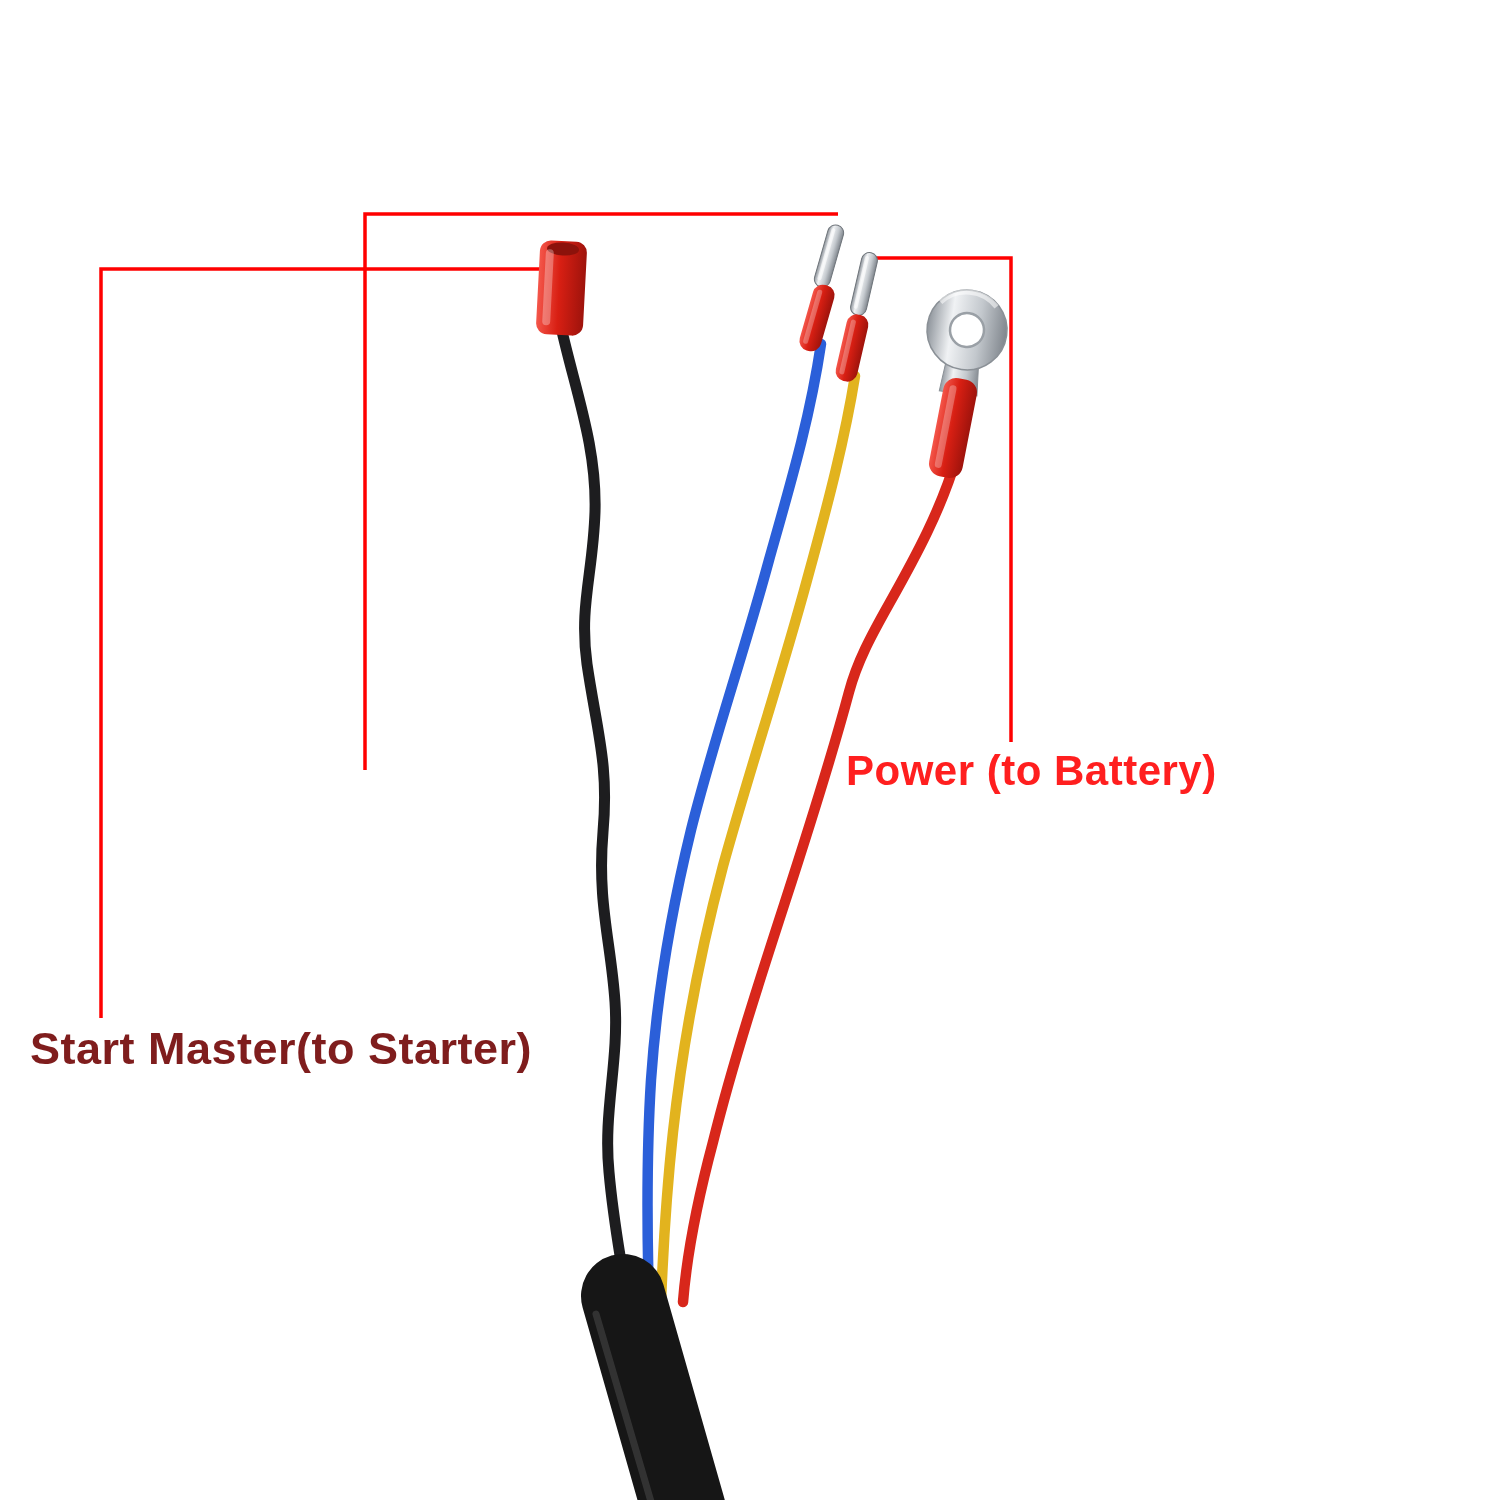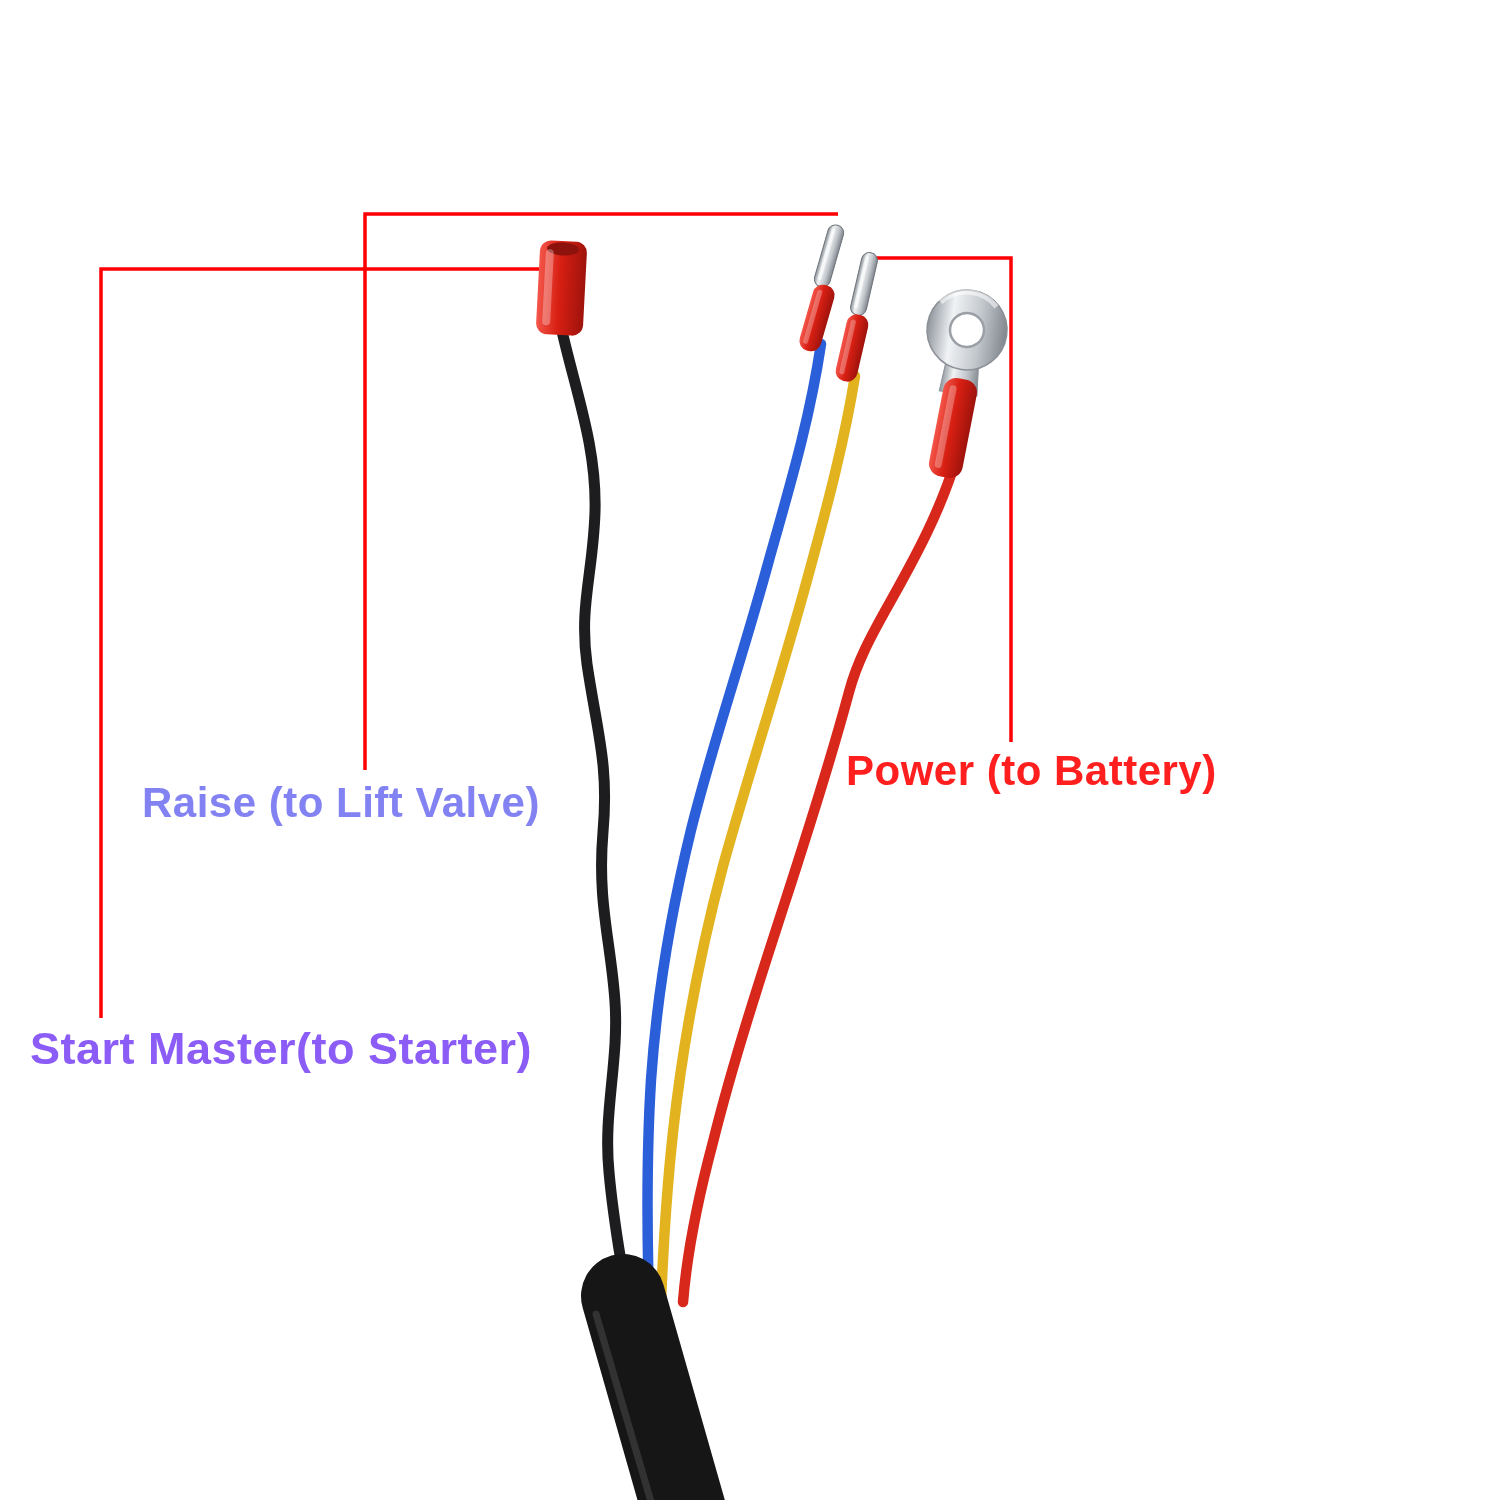--- a/index.html
+++ b/index.html
@@ -106,20 +106,19 @@
       <rect x="-17" y="-50" width="34" height="100" rx="13" fill="url(#redVinyl)"></rect>
       <rect x="-11" y="-42" width="7" height="84" rx="3.5" fill="#ffffff" opacity="0.28"></rect>
     </g>
 
     <g>
       <path d="M623,1296 L684,1510" fill="none" stroke-linecap="round" stroke-width="84" style="stroke: rgb(22, 22, 22);"></path>
       <path d="M596,1314 L652,1505" fill="none" stroke="#4a4a4a" stroke-width="7" opacity="0.55" stroke-linecap="round"></path>
     </g>
   </svg>
 
-  <div class="label label-raise" style="color: rgb(130, 130, 242);">Raise (to Lift Valve)</div>
 
   <div class="label label-power" style="color: rgb(255, 31, 31);">Power (to Battery)</div>
 
 
-  <div class="label label-start-master" style="color: #8b5cf6;">Start Master(to Starter)</div>
+  <div class="label label-start-master" style="color: #7f1d1d;">Start Master(to Starter)</div>
 
 </div>
 
 </body></html>

